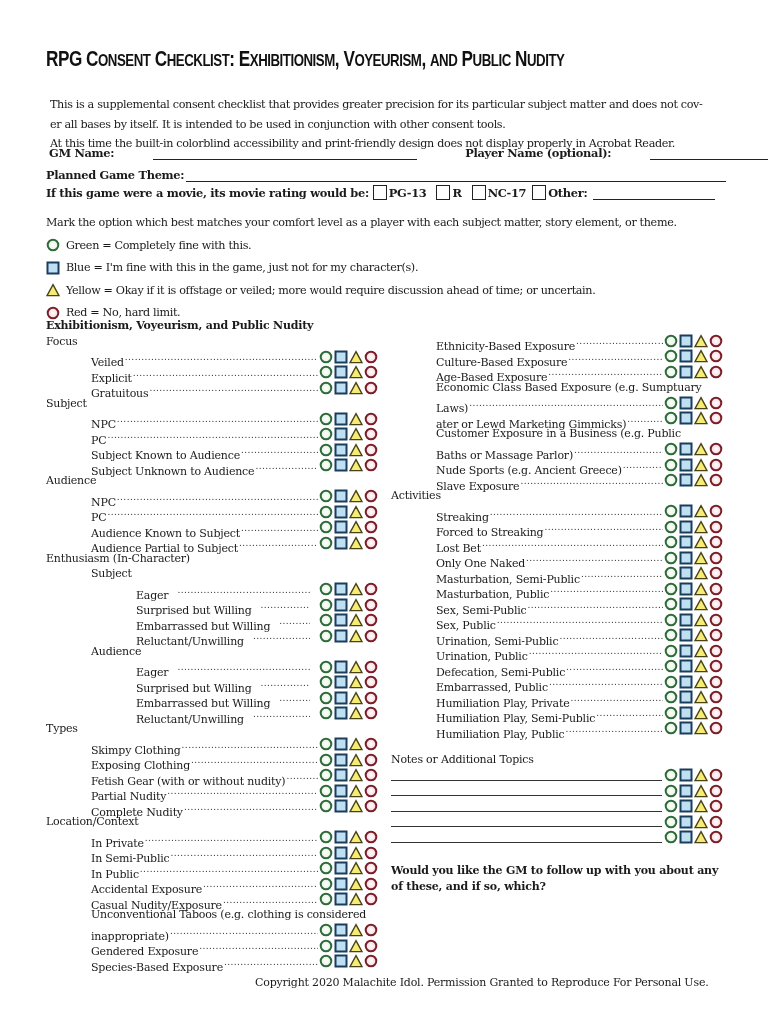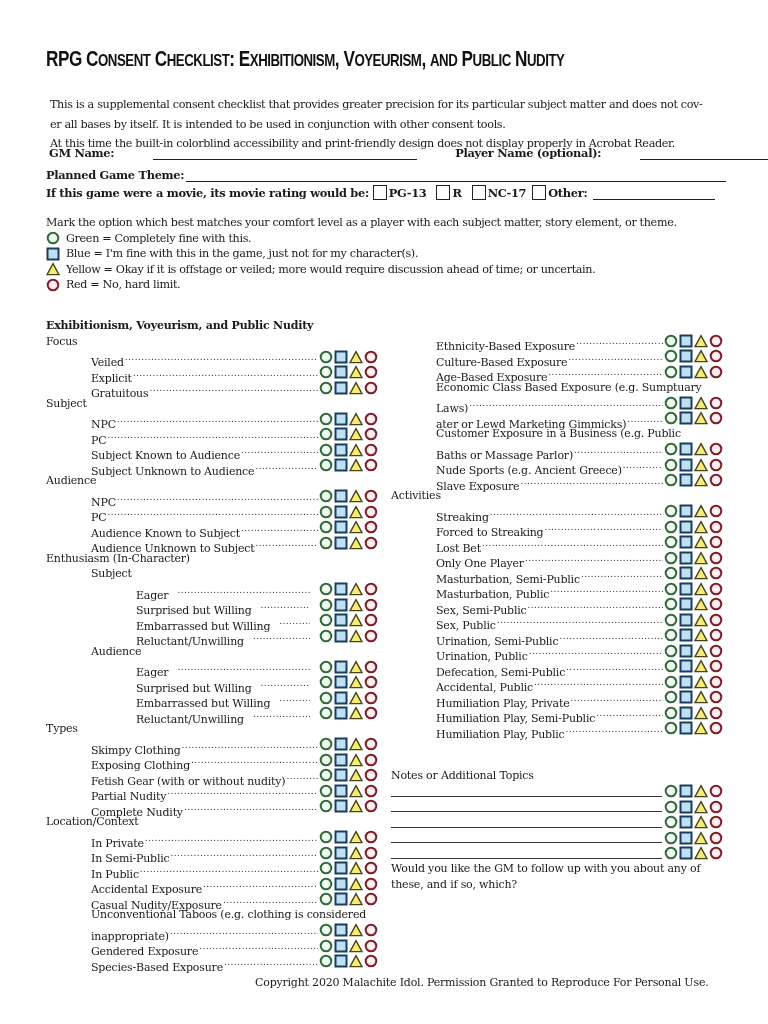--- a/index.html
+++ b/index.html
@@ -12,59 +12,59 @@
     font-weight: bold; font-size: 22px; letter-spacing: -0.6px;
     transform: scaleX(0.78); transform-origin: left top; white-space: nowrap; color: #111;
   }
   .title .sc { font-size: 17px; }
   .intro { position: absolute; left: 46px; top: 93px; width: 690px; font-size: 11.2px; line-height: 15.6px; letter-spacing: -0.35px; }
   .intro p { margin: 4px; }
   .form-row { position: absolute; font-size: 11.4px; font-weight: bold; white-space: nowrap; letter-spacing: -0.3px; display: flex; align-items: flex-end; }
   .uline { display: inline-block; border-bottom: 1px solid #222; height: 12px; margin-left: 3px; }
   .cbox { display: inline-block; width: 14px; height: 15px; border: 1px solid #222; margin-left: 4px; margin-right: 2px; vertical-align: -3px; }
   .legend { position: absolute; left: 46px; top: 215px; font-size: 11.2px; line-height: 15.5px; letter-spacing: -0.35px; }
-  .legend .lrow { display: flex; align-items: center; white-space: nowrap; }
+  .legend .lrow { display: flex; align-items: center; white-space: nowrap; margin-top: 7px; }
   .legend .lrow .ico { margin-right: 6px; }
   .col { position: absolute; font-size: 11px; letter-spacing: -0.2px; }
   .col-left { left: 46px; top: 318px; width: 332px; }
   .col-right { left: 391px; top: 333px; width: 332px; }
   .sec-title { font-weight: bold; font-size: 11px; line-height: 15.5px; height: 15.5px; }
   .cat { line-height: 15.5px; height: 15.5px; white-space: nowrap; }
   .item { display: flex; align-items: center; line-height: 15.5px; height: 15.5px; white-space: nowrap; }
   .item .lbl { flex: 0 0 auto; margin-top: 12px; }
   .item .dots { flex: 1 1 auto; overflow: hidden; white-space: nowrap; font-size: 9px; letter-spacing: 0.4px; color: #333; margin: 0 1px; position: relative; top: 1px; }
   .wrap-line { line-height: 15.5px; height: 15.5px; white-space: nowrap; }
   .ind1 { padding-left: 45px; }
   .ind2 { padding-left: 90px; gap: 8px; }
   .icons { display: inline-flex; align-items: center; gap: 1px; flex: 0 0 auto; }
   .ico { display: inline-block; width: 14px; height: 14px; position: relative; }
   .ico svg { display: block; width: 14px; height: 14px; }
-  .notes-title { line-height: 15.5px; margin-top: 32px; }
+  .notes-title { line-height: 15.5px; margin-top: 16px; }
   .note-line { display: flex; align-items: center; height: 15.5px; }
   .note-line .line { flex: 1 1 auto; border-bottom: 1.3px solid #333; height: 11px; margin-right: 2px; }
-  .followup { line-height: 15.5px; width: 330px; }
+  .followup { margin-top: 18px; line-height: 15.5px; width: 330px; font-weight: bold; }
   .copyright { position: absolute; left: 255px; top: 976px; font-size: 11px; letter-spacing: -0.2px; white-space: nowrap; }
 </style>
 </head>
 <body>
 
 <div class="page">
 
   <h1 class="title" id="title-el"><span>RPG C</span><span class="sc">ONSENT</span><span> C</span><span class="sc">HECKLIST</span><span>: E</span><span class="sc">XHIBITIONISM</span><span>, V</span><span class="sc">OYEURISM</span><span>, </span><span class="sc">AND</span><span> P</span><span class="sc">UBLIC</span><span> N</span><span class="sc">UDITY</span></h1>
 
   <div class="intro">
     <p>This is a supplemental consent checklist that provides greater precision for its particular subject matter and does not cov-</p>
     <p>er all bases by itself. It is intended to be used in conjunction with other consent tools.</p>
     <p>At this time the built-in colorblind accessibility and print-friendly design does not display properly in Acrobat Reader.</p>
   </div>
 
   <div class="form-row" style="left:49px; top:146px;gap:36px;">
     <span>GM Name:</span>
     <span class="uline" style="width:264px;"></span>
-    <span style="margin-left:2px;">Player Name (optional):</span>
+    <span style="margin-left:12px;">Player Name (optional):</span>
     <span class="uline" style="width:186px;"></span>
   </div>
   <div class="form-row" style="left:46px; top:168px;">
     <span>Planned Game Theme:</span>
     <span class="uline" style="width:540px; margin-left:2px;"></span>
   </div>
   <div class="form-row" style="left:46px; top:185px;">
     <span>If this game were a movie, its movie rating would be:</span>
     <span class="cbox"></span>
     <span>PG-13</span>
@@ -504,21 +504,21 @@
                   <stop offset="0%" stop-color="#ffffff"></stop>
                   <stop offset="100%" stop-color="#f6d6db"></stop>
                 </radialGradient>
               </defs>
               <circle cx="7" cy="7" r="5.3" fill="url(#rg)" stroke="#7a1f2a" stroke-width="2"></circle>
             </svg>
           </span>
         </span>
       </div>
       <div class="item ind1">
-        <span class="lbl">Audience Unknown to Subject</span>
+        <span class="lbl">Audience Partial to Subject</span>
         <span class="dots">................................................................................................................................................................</span>
         <span class="icons">
           <span class="ico">
             <svg viewBox="0 0 14 14">
               <defs>
                 <radialGradient id="gg" cx="50%" cy="50%" r="50%">
                   <stop offset="0%" stop-color="#ffffff"></stop>
                   <stop offset="100%" stop-color="#e4f1e2"></stop>
                 </radialGradient>
               </defs>
@@ -1770,21 +1770,21 @@
                   <stop offset="0%" stop-color="#ffffff"></stop>
                   <stop offset="100%" stop-color="#f6d6db"></stop>
                 </radialGradient>
               </defs>
               <circle cx="7" cy="7" r="5.3" fill="url(#rg)" stroke="#7a1f2a" stroke-width="2"></circle>
             </svg>
           </span>
         </span>
       </div>
       <div class="item ind1">
-        <span class="lbl">Only One Player</span>
+        <span class="lbl">Only One Naked</span>
         <span class="dots">................................................................................................................................................................</span>
         <span class="icons">
           <span class="ico">
             <svg viewBox="0 0 14 14">
               <defs>
                 <radialGradient id="gg" cx="50%" cy="50%" r="50%">
                   <stop offset="0%" stop-color="#ffffff"></stop>
                   <stop offset="100%" stop-color="#e4f1e2"></stop>
                 </radialGradient>
               </defs>
@@ -2074,21 +2074,21 @@
                   <stop offset="0%" stop-color="#ffffff"></stop>
                   <stop offset="100%" stop-color="#f6d6db"></stop>
                 </radialGradient>
               </defs>
               <circle cx="7" cy="7" r="5.3" fill="url(#rg)" stroke="#7a1f2a" stroke-width="2"></circle>
             </svg>
           </span>
         </span>
       </div>
       <div class="item ind1">
-        <span class="lbl">Accidental, Public</span>
+        <span class="lbl">Embarrassed, Public</span>
         <span class="dots">................................................................................................................................................................</span>
         <span class="icons">
           <span class="ico">
             <svg viewBox="0 0 14 14">
               <defs>
                 <radialGradient id="gg" cx="50%" cy="50%" r="50%">
                   <stop offset="0%" stop-color="#ffffff"></stop>
                   <stop offset="100%" stop-color="#e4f1e2"></stop>
                 </radialGradient>
               </defs>

